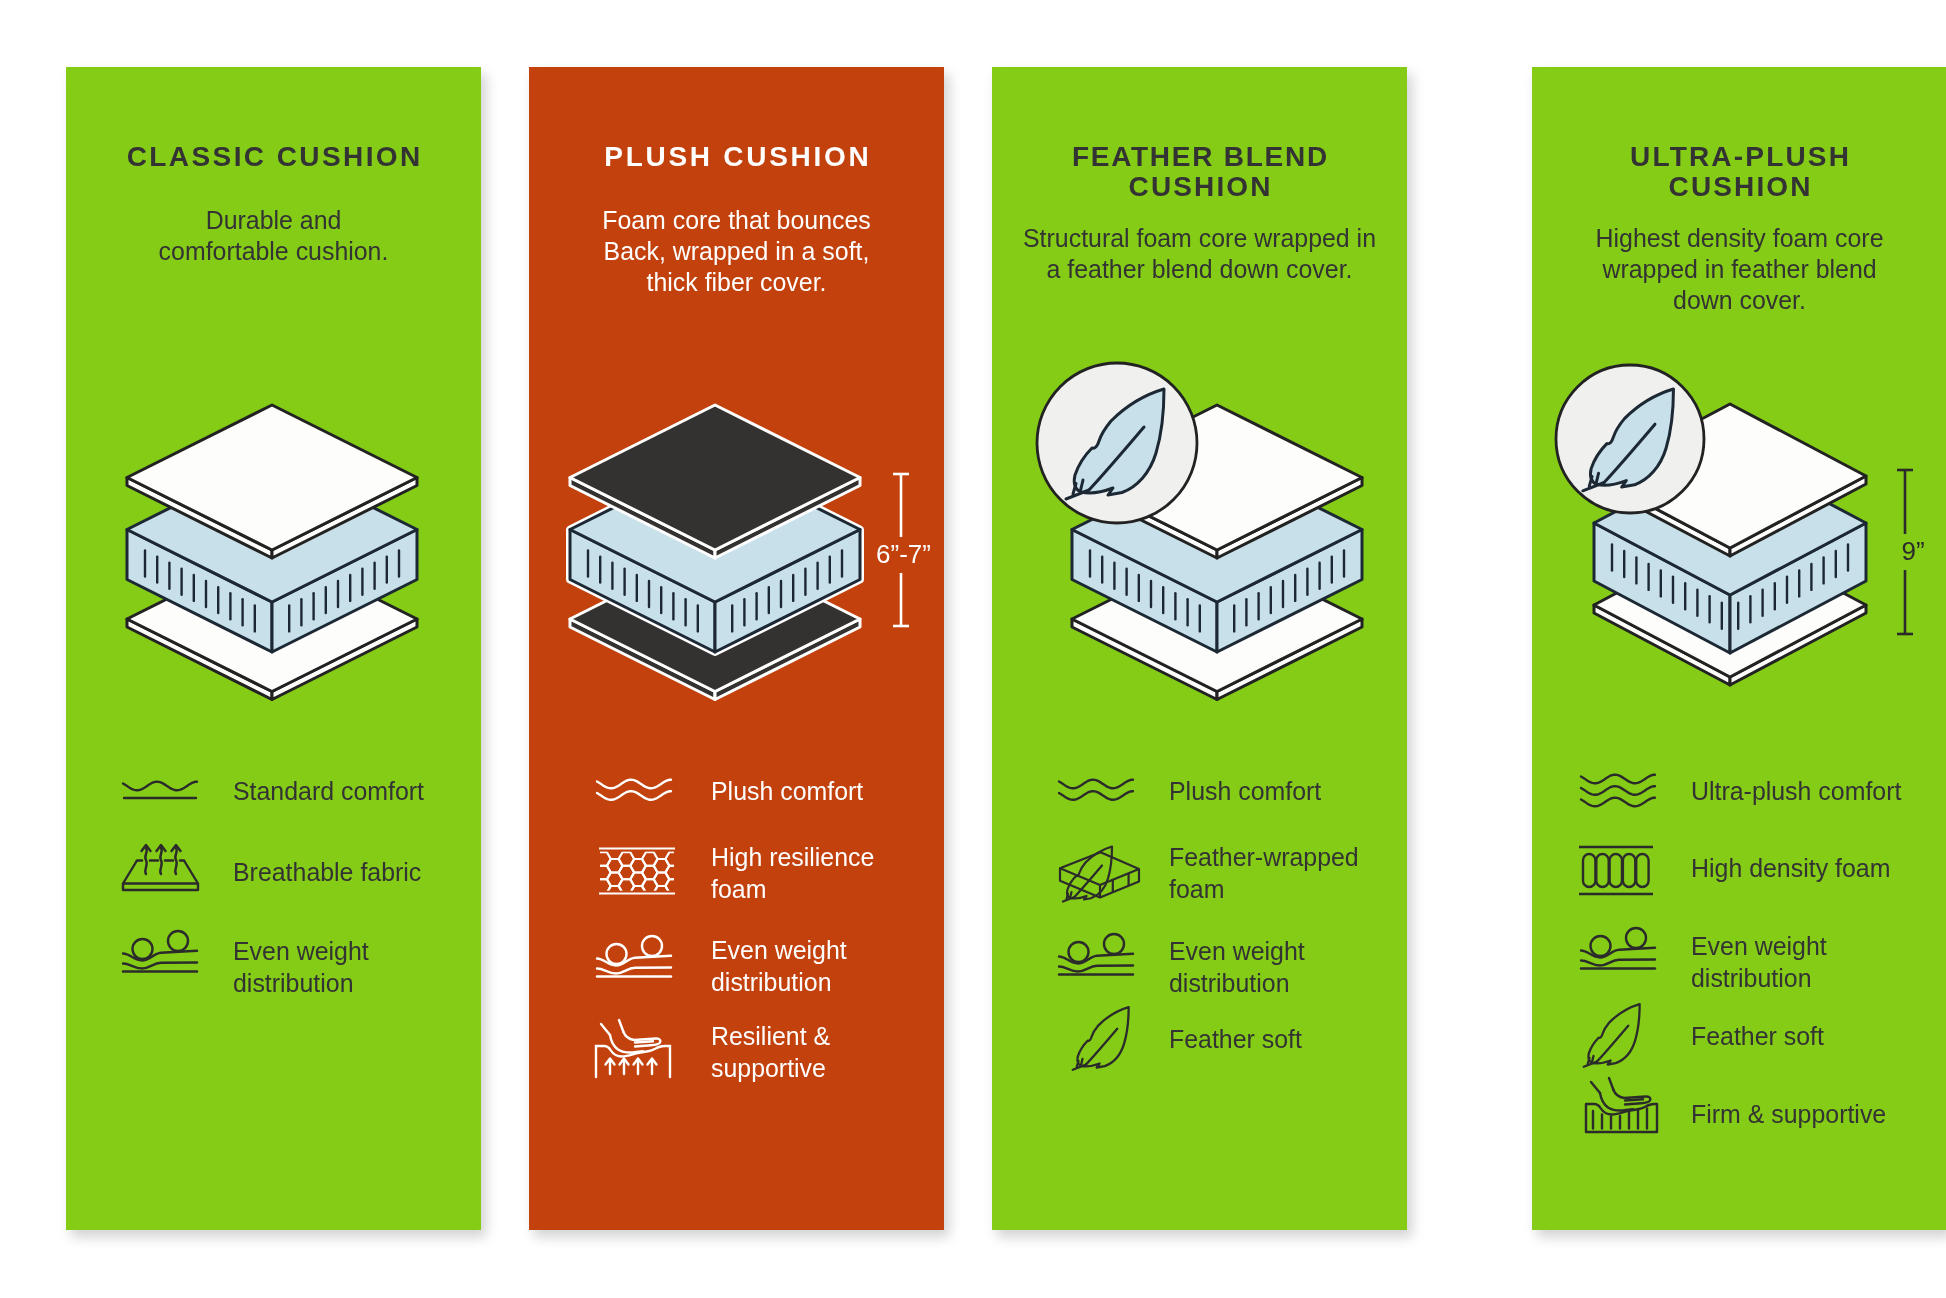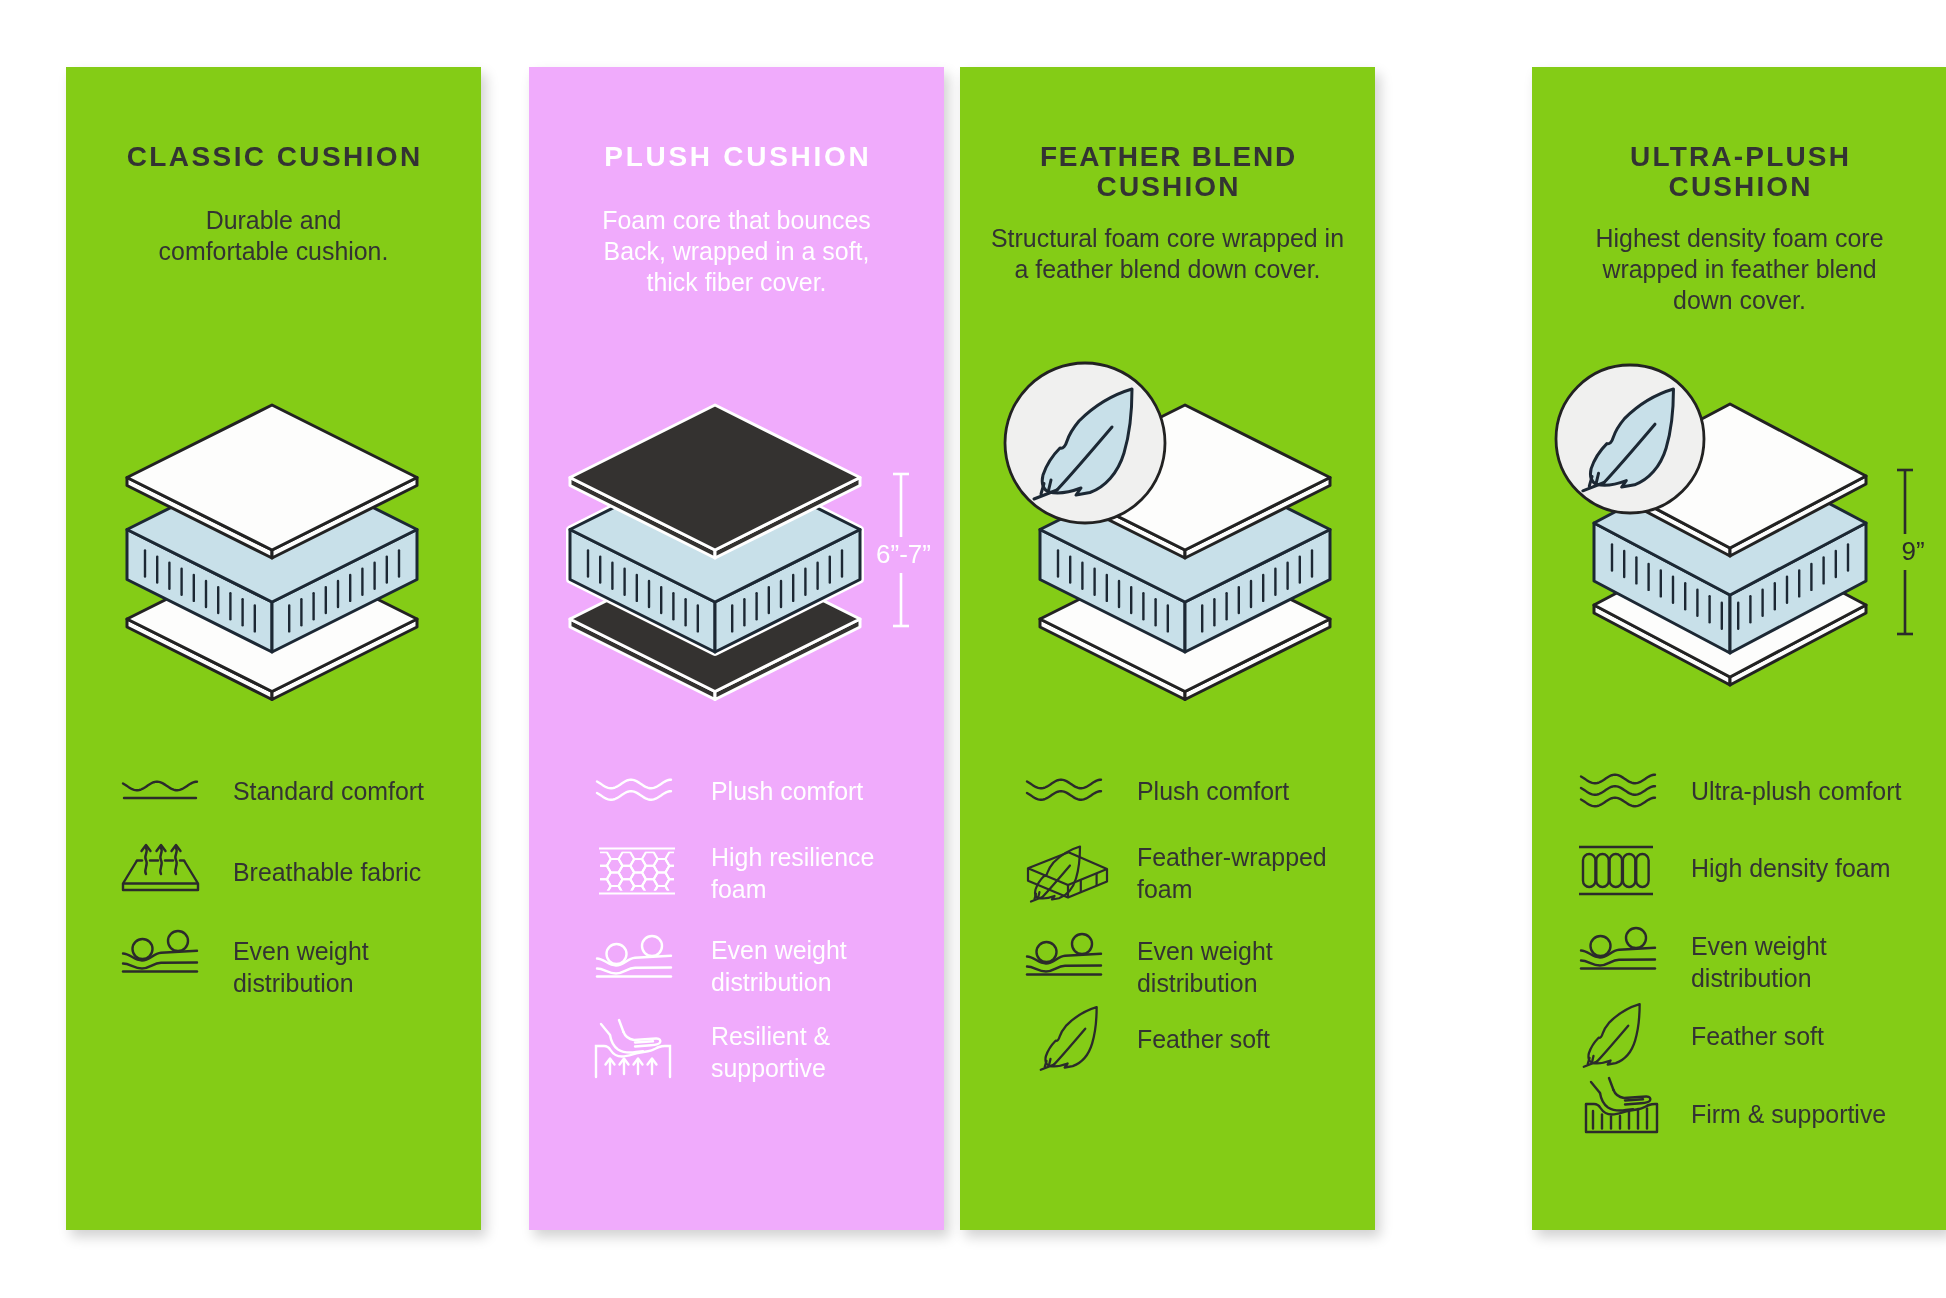--- a/index.html
+++ b/index.html
@@ -1,17 +1,17 @@
 <!DOCTYPE html>
 <html><head><meta charset="utf-8">
 <style>
 html,body{margin:0;padding:0;background:#ffffff;}
 body{width:1946px;height:1298px;position:relative;font-family:"Liberation Sans",sans-serif;}
 .card{position:absolute;top:67px;width:415px;height:1163px;background:#84cc16;box-shadow:5px 7px 12px rgba(0,0,0,0.18);}
-.card.dark{background:#f0abfc;}
+.card.dark{background:#c2410c;}
 .card svg{position:absolute;left:0;top:0;}
 </style></head><body>
 <div class="card" style="left:66px">
     <svg width="415" height="1163" viewBox="0 0 415 1163" font-family="Liberation Sans, sans-serif">
       <text x="208.705" y="99" text-anchor="middle" font-size="28" font-weight="bold" letter-spacing="2.41" fill="#333333">CLASSIC CUSHION</text>
       <text x="207.5" y="162" text-anchor="middle" font-size="26" fill="#333333" textLength="135.7" lengthAdjust="spacingAndGlyphs">Durable and</text>
       <text x="207.5" y="193" text-anchor="middle" font-size="26" fill="#333333" textLength="229.8" lengthAdjust="spacingAndGlyphs">comfortable cushion.</text>
       <polygon points="61,552.0 206,624.5 206,632.5 61,560.0" fill="#fdfdfc" stroke="#222222" stroke-width="3" stroke-linejoin="round"></polygon>
       <polygon points="351,552.0 206,624.5 206,632.5 351,560.0" fill="#fdfdfc" stroke="#222222" stroke-width="3" stroke-linejoin="round"></polygon>
       <polygon points="206,479.5 351,552.0 206,624.5 61,552.0" fill="#fdfdfc" stroke="#222222" stroke-width="3" stroke-linejoin="round"></polygon>
@@ -165,21 +165,21 @@
       <line x1="95" y1="1007" x2="95" y2="993.5" stroke="#ffffff" stroke-width="2.4" stroke-linecap="round"></line>
       <path d="M90.5,997.5 L95,991.5 L99.5,997.5" fill="none" stroke="#ffffff" stroke-width="2.4" stroke-linecap="round" stroke-linejoin="round"></path>
       <line x1="109" y1="1007" x2="109" y2="993.5" stroke="#ffffff" stroke-width="2.4" stroke-linecap="round"></line>
       <path d="M104.5,997.5 L109,991.5 L113.5,997.5" fill="none" stroke="#ffffff" stroke-width="2.4" stroke-linecap="round" stroke-linejoin="round"></path>
       <line x1="123" y1="1007" x2="123" y2="993.5" stroke="#ffffff" stroke-width="2.4" stroke-linecap="round"></line>
       <path d="M118.5,997.5 L123,991.5 L127.5,997.5" fill="none" stroke="#ffffff" stroke-width="2.4" stroke-linecap="round" stroke-linejoin="round"></path>
       <text x="182" y="978" font-size="26" fill="#ffffff" textLength="119.1" lengthAdjust="spacingAndGlyphs">Resilient &amp;</text>
       <text x="182" y="1010" font-size="26" fill="#ffffff" textLength="114.9" lengthAdjust="spacingAndGlyphs">supportive</text>
     </svg>
   </div>
-<div class="card" style="left:960px">
+<div class="card" style="left:992px">
     <svg width="415" height="1163" viewBox="0 0 415 1163" font-family="Liberation Sans, sans-serif">
       <text x="208.37" y="99" text-anchor="middle" font-size="28" font-weight="bold" letter-spacing="1.74" fill="#333333">FEATHER BLEND</text>
       <text x="208.565" y="129" text-anchor="middle" font-size="28" font-weight="bold" letter-spacing="2.13" fill="#333333">CUSHION</text>
       <text x="207.5" y="180" text-anchor="middle" font-size="26" fill="#333333" textLength="353.0" lengthAdjust="spacingAndGlyphs">Structural foam core wrapped in</text>
       <text x="207.5" y="211" text-anchor="middle" font-size="26" fill="#333333" textLength="306.0" lengthAdjust="spacingAndGlyphs">a feather blend down cover.</text>
       <polygon points="80,552.0 225,624.5 225,632.5 80,560.0" fill="#fdfdfc" stroke="#222222" stroke-width="3" stroke-linejoin="round"></polygon>
       <polygon points="370,552.0 225,624.5 225,632.5 370,560.0" fill="#fdfdfc" stroke="#222222" stroke-width="3" stroke-linejoin="round"></polygon>
       <polygon points="225,479.5 370,552.0 225,624.5 80,552.0" fill="#fdfdfc" stroke="#222222" stroke-width="3" stroke-linejoin="round"></polygon>
       <polygon points="80,462.5 225,535.0 225,585.0 80,512.5" fill="#c8e0e9" stroke="#1c2834" stroke-width="3" stroke-linejoin="round"></polygon>
       <polygon points="370,462.5 225,535.0 225,585.0 370,512.5" fill="#c8e0e9" stroke="#1c2834" stroke-width="3" stroke-linejoin="round"></polygon>

